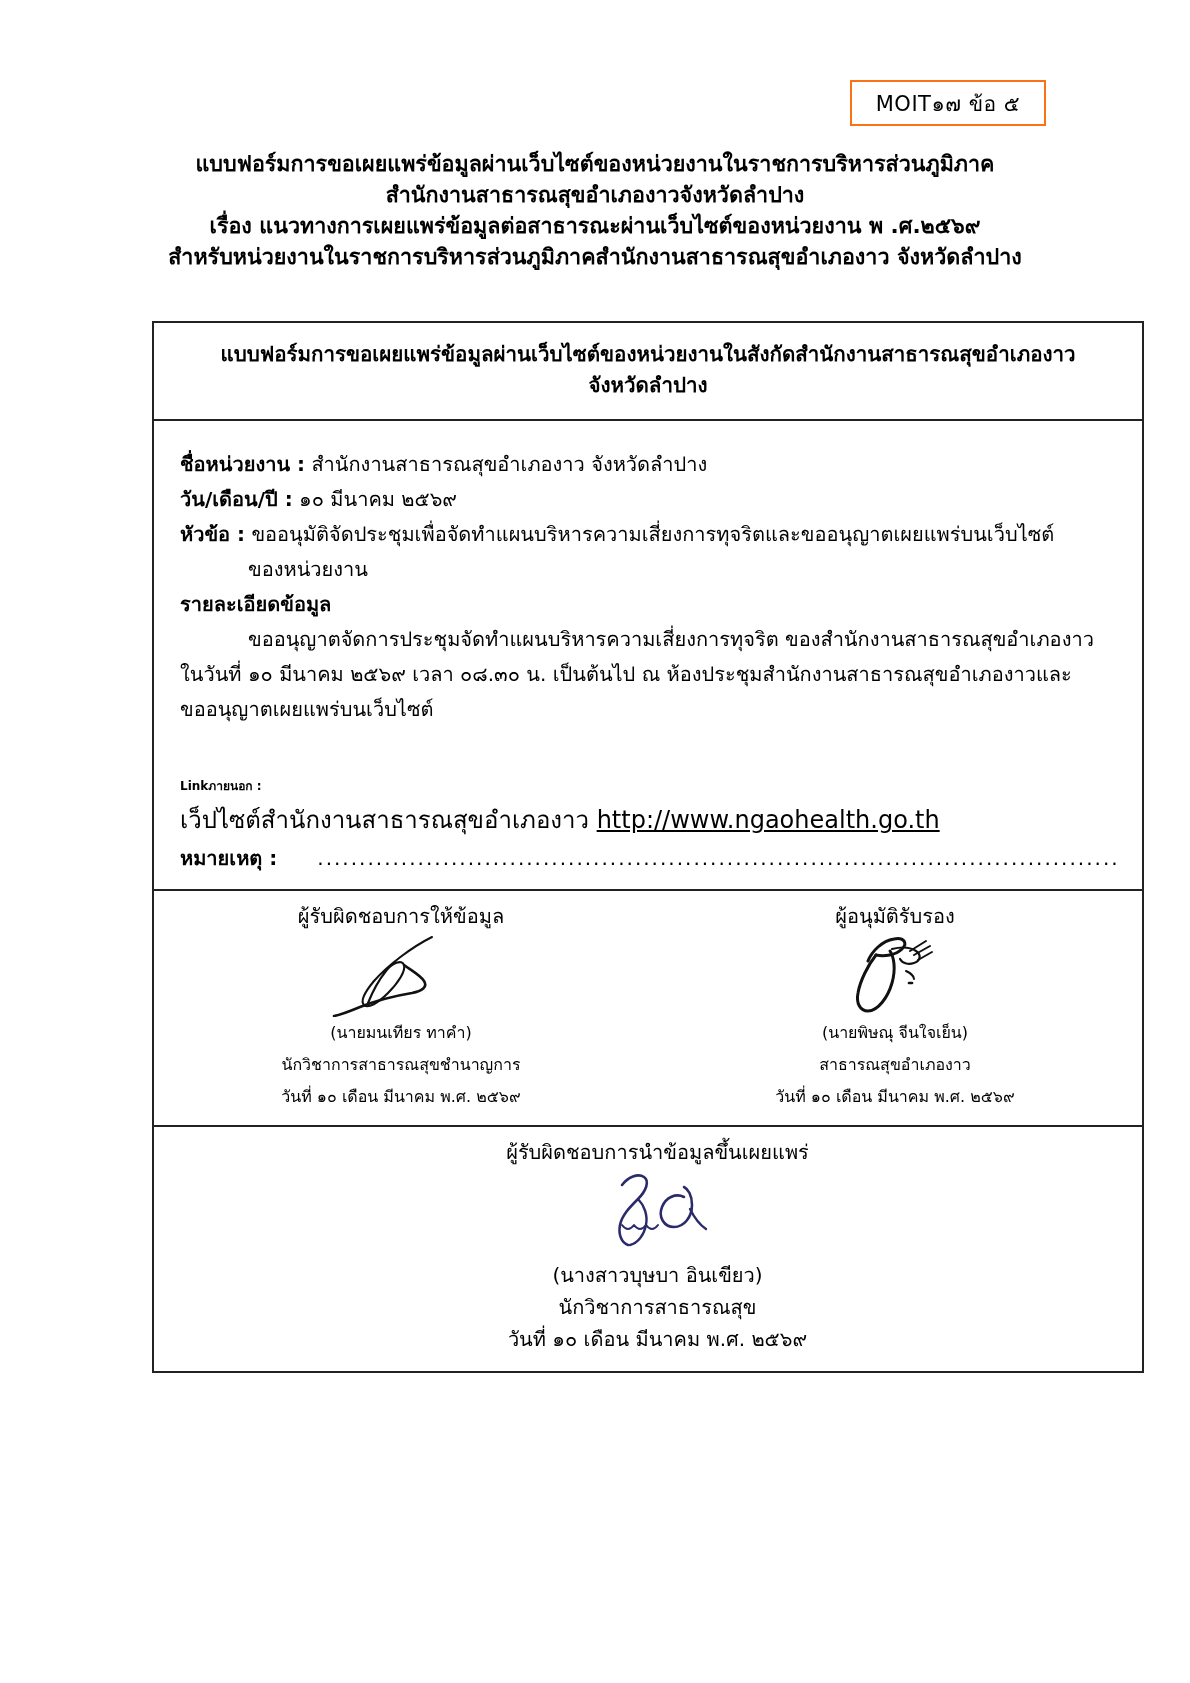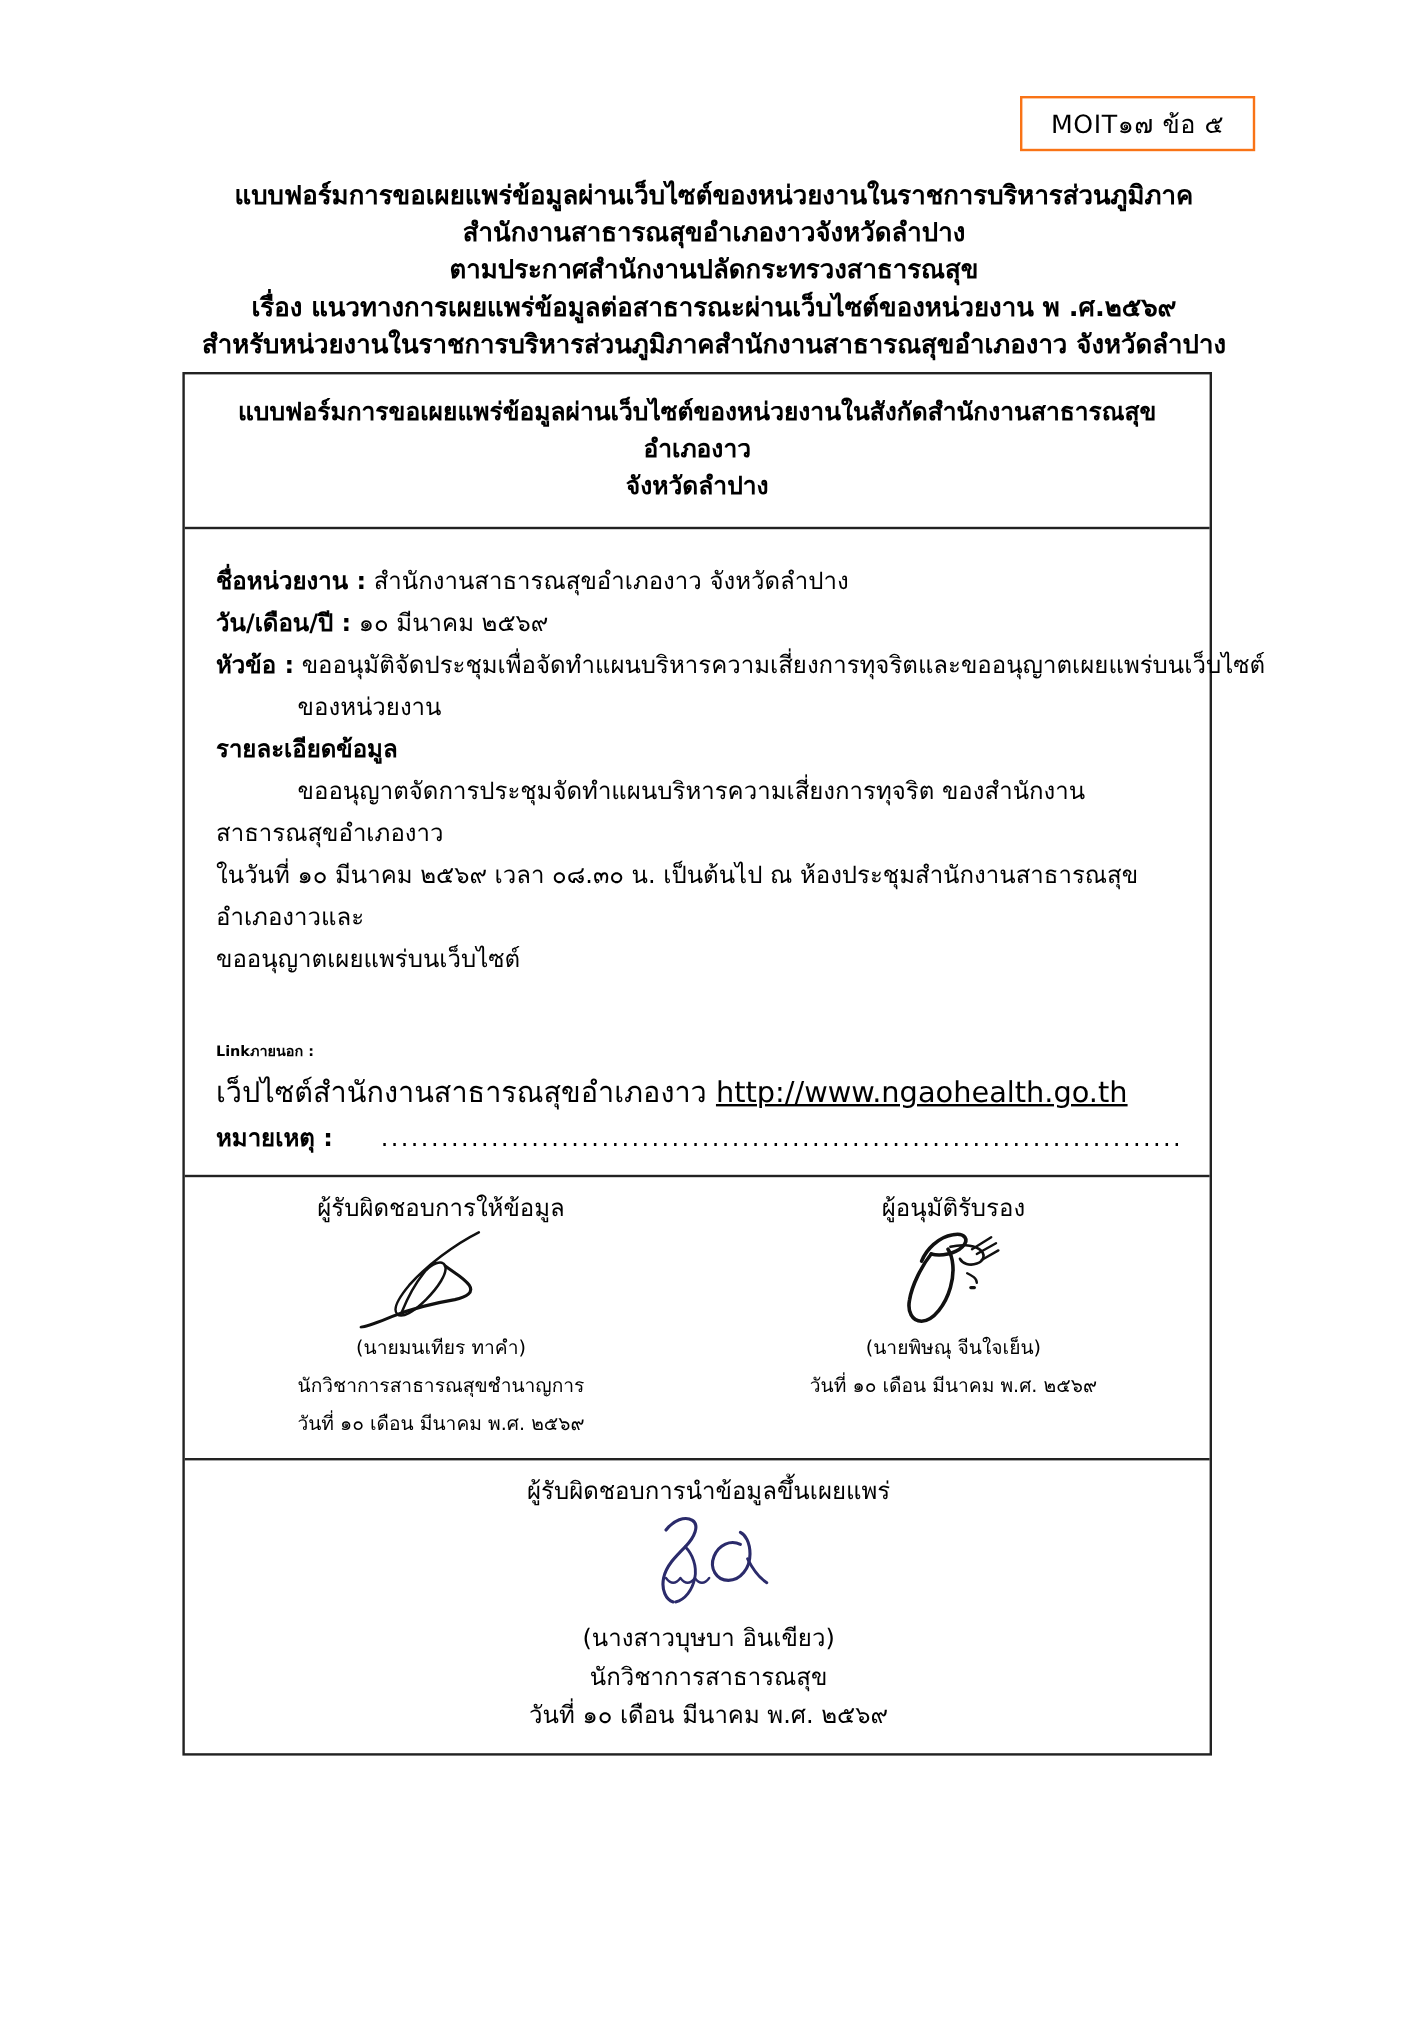--- a/index.html
+++ b/index.html
@@ -46,23 +46,23 @@
   .doc-heading .hline {
     font-weight: bold;
     font-size: 21.5px;
     line-height: 31px;
     white-space: nowrap;
   }
 
   
   .form-frame {
     position: absolute;
-    top: 310px;
+    top: 321px;
     left: 152px;
-    width: 858px;
+    width: 992px;
     border: 2px solid #222222;
     box-sizing: border-box;
   }
   .frame-row {
     border-bottom: 2px solid #222222;
     box-sizing: border-box;
   }
   .frame-row:last-child { border-bottom: none; padding-left: 25px; }
 
   
@@ -184,21 +184,20 @@
 </head>
 <body>
 
 <div class="moit-box">
   <span class="moit-text">MOIT๑๗  ข้อ ๕</span>
 </div>
 
 <div class="doc-heading">
   <div class="hline">แบบฟอร์มการขอเผยแพร่ข้อมูลผ่านเว็บไซต์ของหน่วยงานในราชการบริหารส่วนภูมิภาค</div>
   <div class="hline">สำนักงานสาธารณสุขอำเภองาวจังหวัดลำปาง</div>
-  <div class="hline">ตามประกาศสำนักงานปลัดกระทรวงสาธารณสุข</div>
   <div class="hline">เรื่อง  แนวทางการเผยแพร่ข้อมูลต่อสาธารณะผ่านเว็บไซต์ของหน่วยงาน พ .ศ.๒๕๖๙</div>
   <div class="hline">สำหรับหน่วยงานในราชการบริหารส่วนภูมิภาคสำนักงานสาธารณสุขอำเภองาว  จังหวัดลำปาง</div>
 </div>
 
 <div class="form-frame">
 
   <div class="frame-row form-title-cell">
     <div class="t">แบบฟอร์มการขอเผยแพร่ข้อมูลผ่านเว็บไซต์ของหน่วยงานในสังกัดสำนักงานสาธารณสุขอำเภองาว</div>
     <div class="t">จังหวัดลำปาง</div>
   </div>
@@ -274,20 +273,21 @@
             <path d="M58 30 C62 20, 72 10, 84 8 C94 6, 98 12, 92 18 C86 24, 74 26, 66 24" stroke-width="3"></path>
             <path d="M66 24 C58 34, 50 50, 48 62 C46 72, 50 80, 58 80 C68 80, 78 66, 82 52 C86 38, 84 26, 80 20" stroke-width="3"></path>
             <path d="M82 18 C90 16, 100 16, 106 20 C112 24, 110 30, 104 32 C98 34, 92 32, 90 28" stroke-width="2.2"></path>
             <path d="M100 20 L116 10 M104 24 L120 15 M108 29 L122 21" stroke-width="2"></path>
             <path d="M96 40 C100 42, 104 44, 104 48" stroke-width="2"></path>
             <path d="M99 52 l3 0" stroke-width="2.6"></path>
           </g>
         </svg>
       </div>
       <div class="nm">(นายพิษณุ  จีนใจเย็น)</div>
+      <div class="pos">สาธารณสุขอำเภองาว</div>
       <div class="dt">วันที่ ๑๐ เดือน มีนาคม พ.ศ. ๒๕๖๙</div>
     </div>
 
   </div>
 
   <div class="frame-row sig-row-1">
     <div class="role">ผู้รับผิดชอบการนำข้อมูลขึ้นเผยแพร่</div>
     <div class="sig-img-wide">
       <svg width="200" height="92" viewBox="0 0 200 92" aria-hidden="true">
         <g fill="none" stroke="#2b2b6b" stroke-linecap="round" stroke-linejoin="round">

